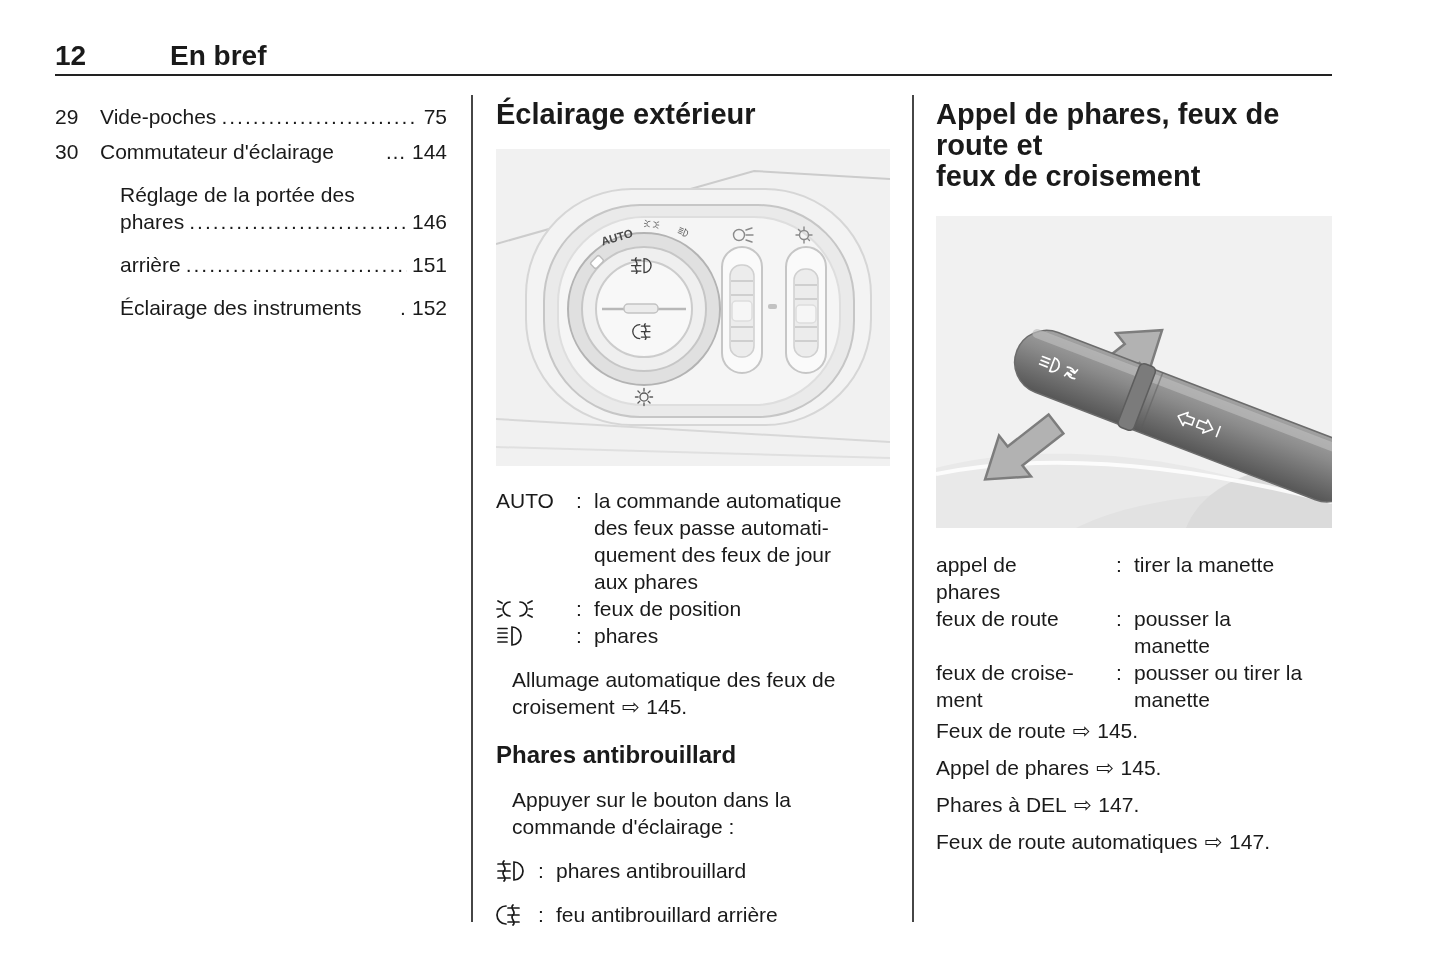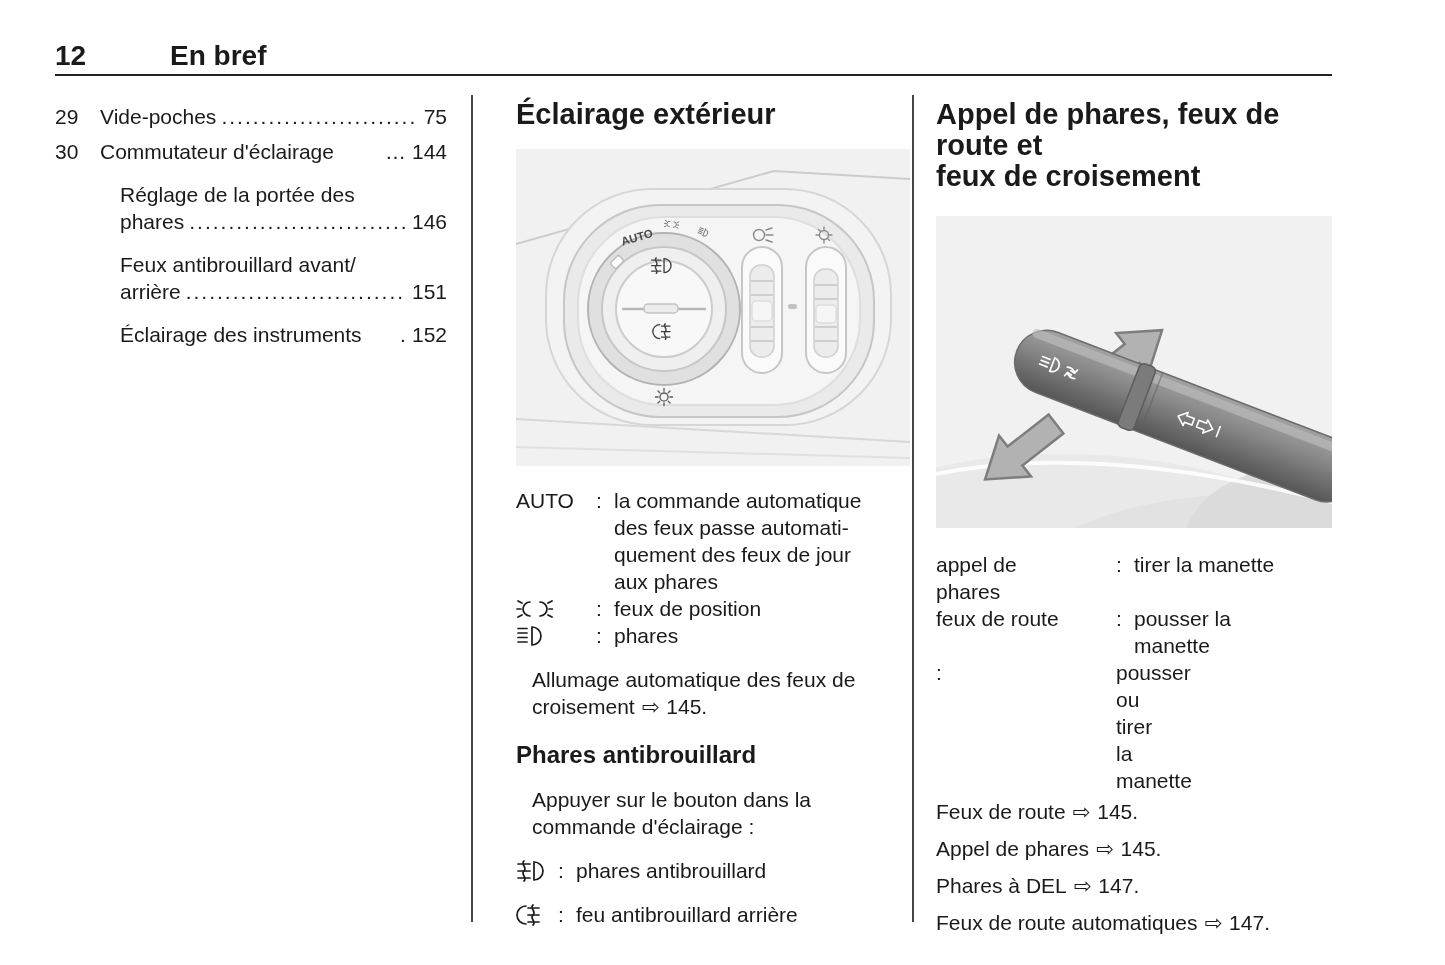--- a/index.html
+++ b/index.html
@@ -12,21 +12,21 @@
   .hdr{position:absolute;top:40px;left:55px;width:1277px;display:flex;align-items:baseline;}
   .hdr .pagenum{font-size:28px;font-weight:bold;width:115px;}
   .hdr .section{font-size:28px;font-weight:bold;}
   .hdr-rule{position:absolute;top:74px;left:55px;width:1277px;height:2px;background:#222;}
   
   .vdiv{position:absolute;top:95px;height:827px;width:2px;background:#464646;}
   .vdiv.d1{left:471px;}
   .vdiv.d2{left:912px;}
   .col{position:absolute;top:95px;}
   .col-left{left:55px;width:392px;}
-  .col-mid{left:516px;width:394px;}
+  .col-mid{left:496px;width:394px;}
   .col-right{left:936px;width:396px;}
   
   .body-t{font-size:21px;line-height:27px;}
   .ml{white-space:pre-line;}
   h2.heading{font-size:29px;line-height:31px;font-weight:bold;margin:4px 0 0 0;white-space:pre-line;}
   h3.subheading{font-size:24px;line-height:28px;font-weight:bold;margin:20px 0 0 0;}
   .arrow{font-family:"DejaVu Sans",sans-serif;font-size:21px;margin:0 7px 0 7px;}
   
   .toc-row{display:flex;font-size:21px;line-height:27px;}
   .toc-row .num{width:45px;flex:0 0 45px;}
@@ -126,21 +126,20 @@
         <span>phares</span>
         <span class="leader">..........................................</span>
         <span class="pg">146</span>
       </div>
     </div>
   </div>
 
   <div class="toc-row mt16">
     <div class="num"></div>
     <div class="body">
-      <div>Feux antibrouillard avant/</div>
       <div class="toc-line">
         <span>arrière</span>
         <span class="leader">..........................................</span>
         <span class="pg">151</span>
       </div>
     </div>
   </div>
 
   <div class="toc-row mt16">
     <div class="num"></div>
@@ -319,20 +318,22 @@
     <div class="ml">appel de
 phares</div>
     <div>:</div>
     <div>tirer la manette</div>
 
     <div>feux de route</div>
     <div>:</div>
     <div class="ml">pousser la
 manette</div>
 
+    <div class="ml">feux de croise-
+ment</div>
     <div>:</div>
     <div class="ml">pousser ou tirer la
 manette</div>
   </div>
 
   <p class="link-row first"><span>Feux de route</span><span class="arrow">⇨</span><span>145.</span></p>
   <p class="link-row"><span>Appel de phares</span><span class="arrow">⇨</span><span>145.</span></p>
   <p class="link-row"><span>Phares à DEL</span><span class="arrow">⇨</span><span>147.</span></p>
   <p class="link-row"><span>Feux de route automatiques</span><span class="arrow">⇨</span><span>147.</span></p>
 </div>

